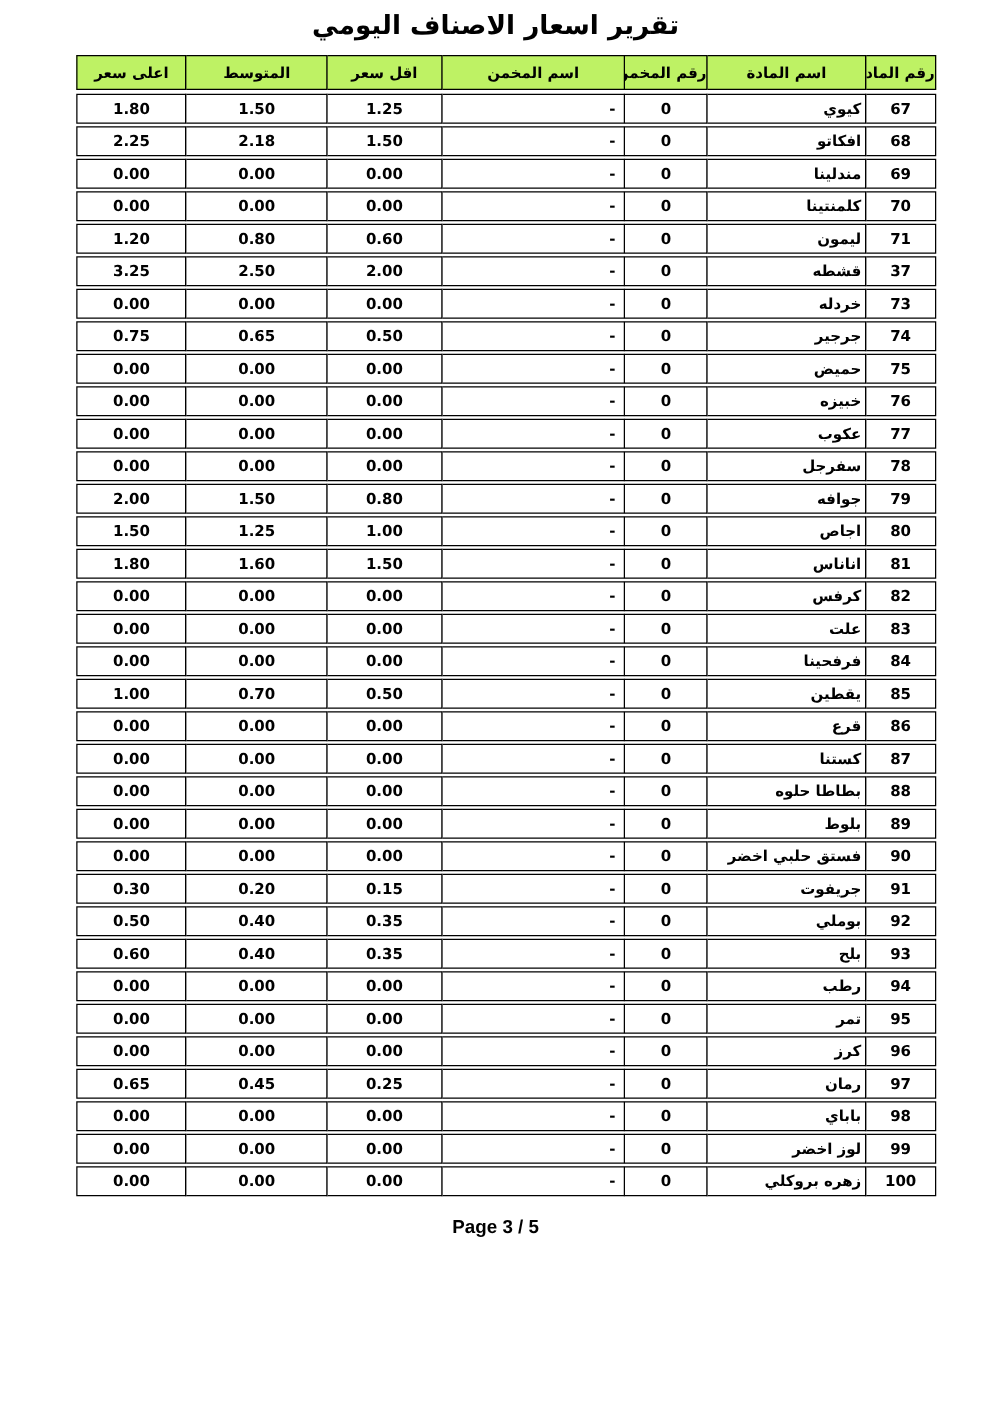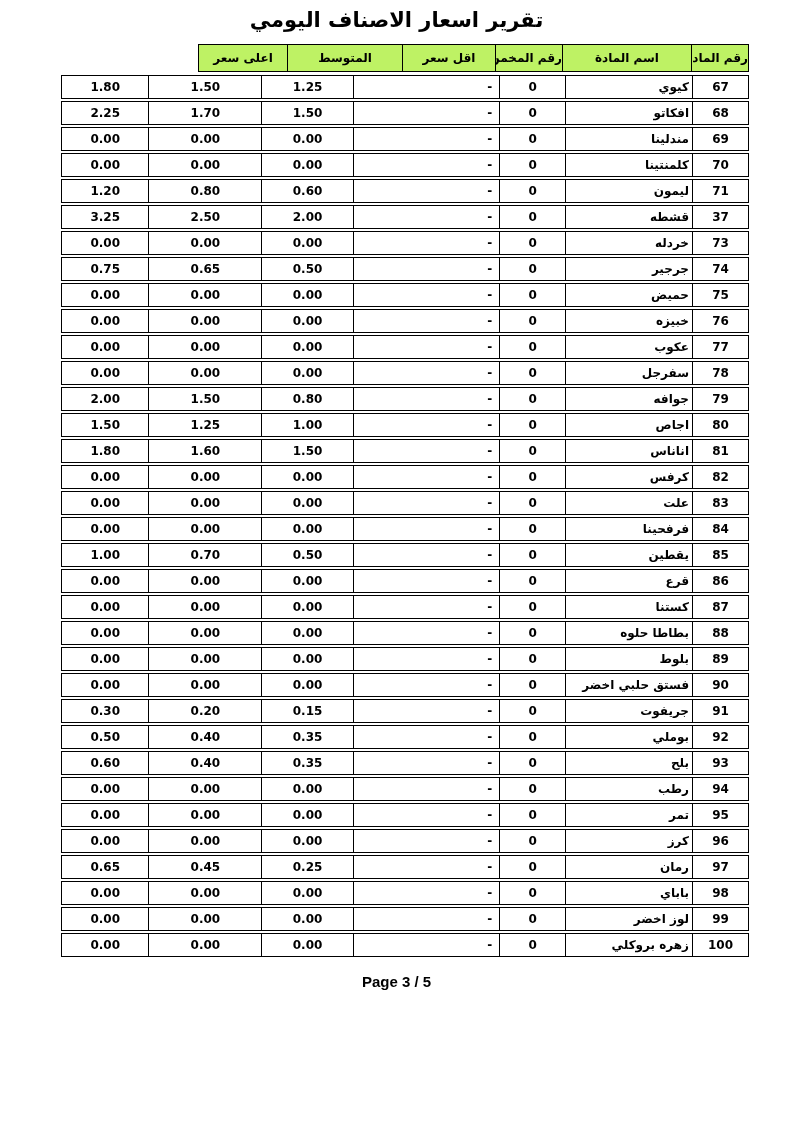--- a/index.html
+++ b/index.html
@@ -80,41 +80,42 @@
 <div class="page">
 
   <div class="title">تقرير اسعار الاصناف اليومي</div>
 
 
   <div class="table" dir="rtl">
     <div class="thead" id="thead">
         <div class="cell col-id">رقم المادة</div>
         <div class="cell col-name">اسم المادة</div>
         <div class="cell col-assessor_no">رقم المخمن</div>
+        <div class="cell col-assessor_name">اسم المخمن</div>
         <div class="cell col-min">اقل سعر</div>
         <div class="cell col-avg">المتوسط</div>
         <div class="cell col-max">اعلى سعر</div>
       </div>
     <div id="tbody">
         <div class="trow">
           <div class="cell col-id">67</div>
           <div class="cell col-name">كيوي</div>
           <div class="cell col-assessor_no">0</div>
           <div class="cell col-assessor_name">-</div>
           <div class="cell col-min">1.25</div>
           <div class="cell col-avg">1.50</div>
           <div class="cell col-max">1.80</div>
         </div>
         <div class="trow">
           <div class="cell col-id">68</div>
           <div class="cell col-name">افكاتو</div>
           <div class="cell col-assessor_no">0</div>
           <div class="cell col-assessor_name">-</div>
           <div class="cell col-min">1.50</div>
-          <div class="cell col-avg">1.70</div>
+          <div class="cell col-avg">2.18</div>
           <div class="cell col-max">2.25</div>
         </div>
         <div class="trow">
           <div class="cell col-id">69</div>
           <div class="cell col-name">مندلينا</div>
           <div class="cell col-assessor_no">0</div>
           <div class="cell col-assessor_name">-</div>
           <div class="cell col-min">0.00</div>
           <div class="cell col-avg">0.00</div>
           <div class="cell col-max">0.00</div>

